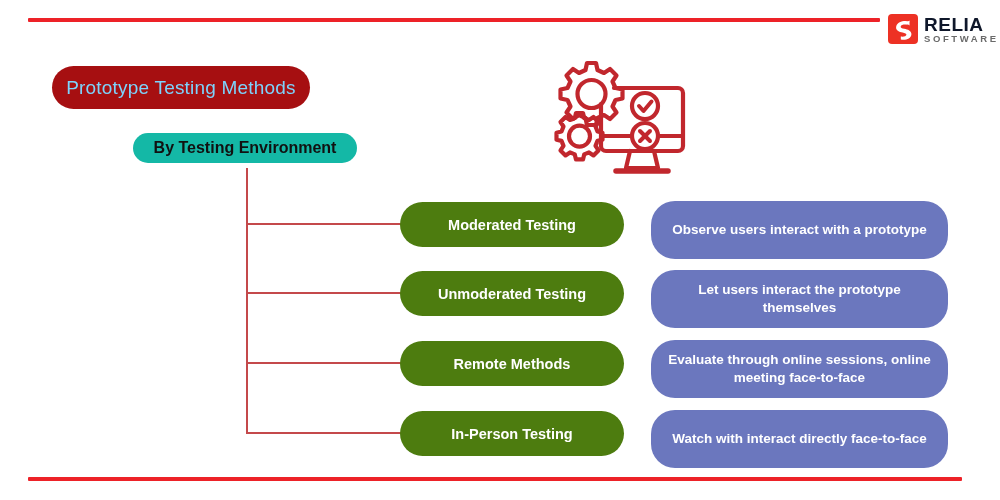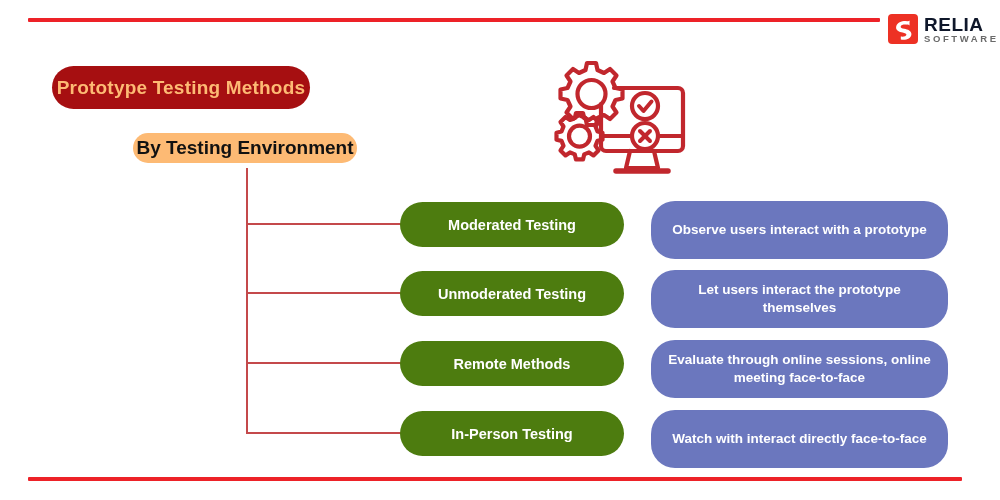--- a/index.html
+++ b/index.html
@@ -68,32 +68,32 @@
     align-items: center;
     justify-content: center;
     text-align: center;
     box-sizing: border-box;
   }
   #title-pill {
     left: 52px; top: 66px;
     width: 258px; height: 43px;
     background: #A60F11;
     border-radius: 22px;
-    color: #fdba74;
+    color: #7dd3fc;
     font-size: 19px;
-    font-weight: bold;
+    font-weight: normal;
     letter-spacing: 0.2px;
   }
   #subtitle-pill {
     left: 133px; top: 133px;
     width: 224px; height: 30px;
-    background: #fdba74;
+    background: #14b8a6;
     border-radius: 15px;
     color: #111111;
-    font-size: 19px;
+    font-size: 16px;
     font-weight: bold;
   }
 
   
   .conn {
     position: absolute;
     background: #C4494B;
   }
   #conn-vert {
     left: 246px;

